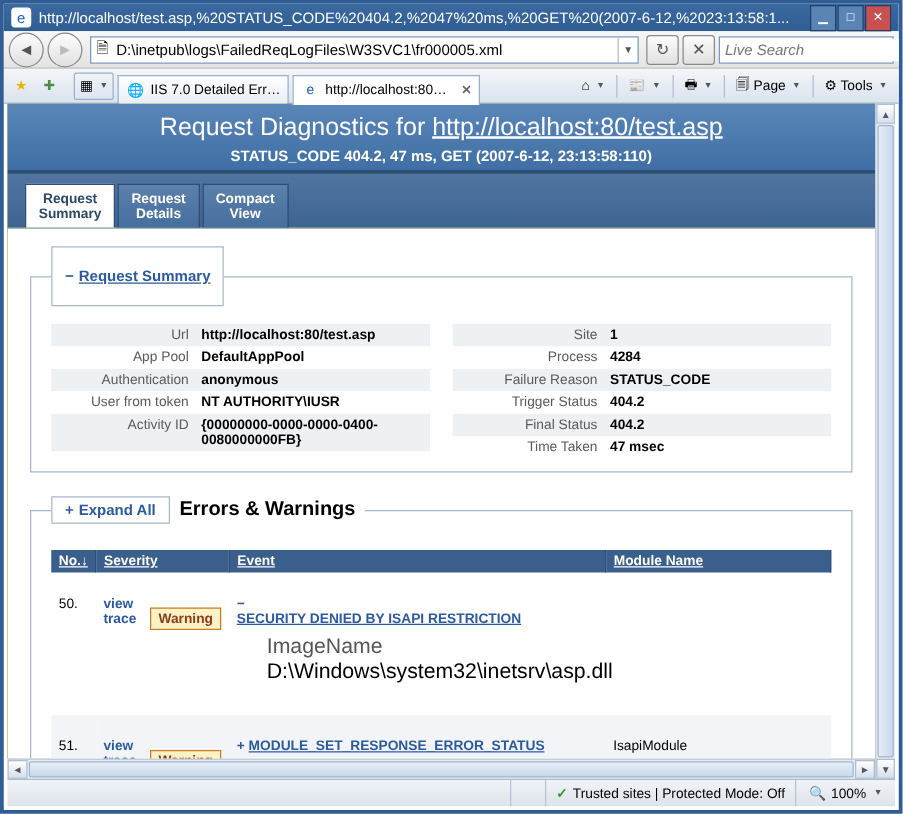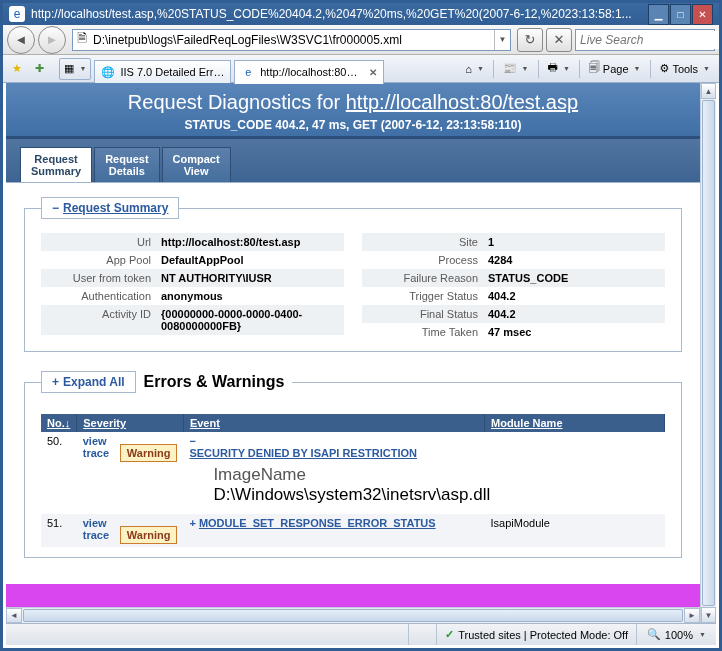--- a/index.html
+++ b/index.html
@@ -25,56 +25,56 @@
   .tab { height: 24px; border: 1px solid #9bb0cc; border-bottom: none; background: linear-gradient(#fff,#e7edf5); display: inline-flex; align-items: center; padding: 0 6px; gap: 5px; max-width: 150px; font-size: 11px; margin-top: 4px; position: relative; top: 1px; }
   .tab.active { background: #fff; z-index: 2; }
   .tab .x { margin-left: 4px; font-size: 10px; color: #666; font-weight:bold; }
   .tab .fav { width: 14px; height:14px; display:inline-flex; align-items:center; justify-content:center; font-size:11px; }
   .tab .lab { white-space: nowrap; overflow:hidden; text-overflow:ellipsis; max-width: 104px; }
   .spacer { flex:1; }
   .tool-right { display:flex; align-items:center; gap: 2px; }
   .tool-right .sep { width:1px; height:18px; background:#b0bdd0; margin:0 2px; }
   .small-drop { font-size:7px; color:#555; margin-left:2px; }
   
-  .content { position: absolute; top: 80px; left: 3px; right: 3px; bottom: 25px; overflow: hidden; background: #d946ef; }
+  .content { position: absolute; top: 80px; left: 3px; right: 3px; bottom: 25px; overflow: hidden; background: #4d7c0f; }
   .page { padding: 0; }
   
   .banner { background: linear-gradient(#5a86b9,#3f6fa5); border-bottom: 3px solid #2b4f7a; color: #fff; text-align: center; padding: 8px 10px 4px; }
   .banner h1 { font-size: 20px; font-weight: normal; font-family: Verdana, sans-serif; }
   .banner h1 a { color: #fff; text-decoration: underline; }
   .banner .sub { font-size: 12px; font-weight: bold; margin-top: 4px; }
   
   .page-tabs { background: linear-gradient(#5175a0,#3e6493); padding: 8px 0 0 14px; border-bottom: 1px solid #9fb4cf; display: flex; gap: 0; }
   .ptab { padding: 5px 10px 5px; color: #fff; font-size: 11px; font-weight: bold; text-align: center; border: 1px solid #2e4e76; border-bottom: none; background: linear-gradient(#5c80ab,#456f9e); margin-right: 2px; cursor: pointer; line-height: 12px; }
   .ptab.active { background: #fff; color: #2b4866; }
   
   .page-body { background: #fff; padding: 14px 18px 8px; }
   fieldset.panel { border: 1px solid #a8b8cd; padding: 14px 16px 10px; margin-bottom: 18px; }
-  fieldset.panel legend { padding: 3px 10px; border: 1px solid #a8b8cd; background: #fff; font-size: 12px; font-weight: bold; }
+  fieldset.panel legend { padding: 16px 10px; border: 1px solid #a8b8cd; background: #fff; font-size: 12px; font-weight: bold; }
   fieldset.panel legend a { color: #2b5aa0; text-decoration: underline; }
   .minus { color: #2b5aa0; font-weight: bold; margin-right: 4px; }
   .plus { color: #2b5aa0; font-weight: bold; margin-right: 4px; }
   
   .summary-cols { display: flex; gap: 18px; font-size: 11px; }
   .col { flex: 1; }
   .row { display: flex; padding: 3px 6px; }
   .row:nth-child(odd) { background: #eef1f4; }
   .row .k { width: 104px; text-align: right; color: #5a5a5a; margin-right: 10px; font-family: Verdana, sans-serif; }
   .row .v { flex: 1; font-weight: bold; font-family: Verdana, sans-serif; word-break: break-word; }
   .col2 .row .k { width: 110px; }
   
   .legend-row { display: flex; align-items: center; gap: 0; }
   .legend-btn { border: 1px solid #a8b8cd; padding: 3px 10px; background:#fff; font-size: 12px; font-weight: bold; color: #2b5aa0; }
   .sec-title { font-size: 16px; font-weight: bold; padding: 3px 8px; }
   table.err { width: 100%; border-collapse: collapse; margin-top: 6px; font-size: 11px; }
   table.err th { background: #3b5f8c; color: #fff; text-align: left; padding: 3px 6px; font-weight: bold; text-decoration: underline; border-right: 1px solid #2e4e76; font-family: Verdana, sans-serif; }
   table.err th.no { width: 34px; }
   table.err th.sev { width: 72px; }
   table.err th.mod { width: 180px; }
-  table.err td { padding: 3px 6px; vertical-align: top; font-family: Verdana, sans-serif; }
+  table.err td { padding: 19px 6px; vertical-align: top; font-family: Verdana, sans-serif; }
   .warn-badge { background: #fdf2c4; border: 1px solid #c97c2b; color: #8a3b1a; font-weight: bold; padding: 2px 6px; display: inline-block; font-size: 11px; }
   .vt-link { color: #2b5aa0; text-decoration: underline; font-weight: bold; display:inline-block; line-height:12px; }
   .ev-link { color: #2b5aa0; font-weight: bold; text-decoration: underline; }
   .img-detail { margin: 6px 0 6px 24px; font-size:17px; }
   .img-detail .dk { display:inline-block; width: 88px; text-align:right; color:#555; margin-right:8px; }
   table.err tr.odd td { background: #f2f4f7; }
   
   .statusbar { position: absolute; left: 3px; right: 3px; bottom: 3px; height: 22px; background: linear-gradient(#f1f3f6,#dde3eb); border-top: 1px solid #a8b8cd; display: flex; align-items: center; font-size: 11px; }
   .statusbar .cell { border-left: 1px solid #b8c4d4; height: 100%; display: flex; align-items: center; padding: 0 8px; gap:4px; }
   .statusbar .cell:first-child { border-left: none; flex:1; }
@@ -168,26 +168,26 @@
           <div class="col">
             <div class="row">
                 <span class="k">Url</span>
                 <span class="v">http://localhost:80/test.asp</span>
               </div>
             <div class="row">
                 <span class="k">App Pool</span>
                 <span class="v">DefaultAppPool</span>
               </div>
             <div class="row">
+                <span class="k">Authentication</span>
+                <span class="v">anonymous</span>
+              </div>
+            <div class="row">
                 <span class="k">User from token</span>
                 <span class="v">NT AUTHORITY\IUSR</span>
-              </div>
-            <div class="row">
-                <span class="k">Authentication</span>
-                <span class="v">anonymous</span>
               </div>
             <div class="row">
                 <span class="k">Activity ID</span>
                 <span class="v">{00000000-0000-0000-0400-0080000000FB}</span>
               </div>
           </div>
           <div class="col col2">
             <div class="row">
                 <span class="k">Site</span>
                 <span class="v">1</span>

